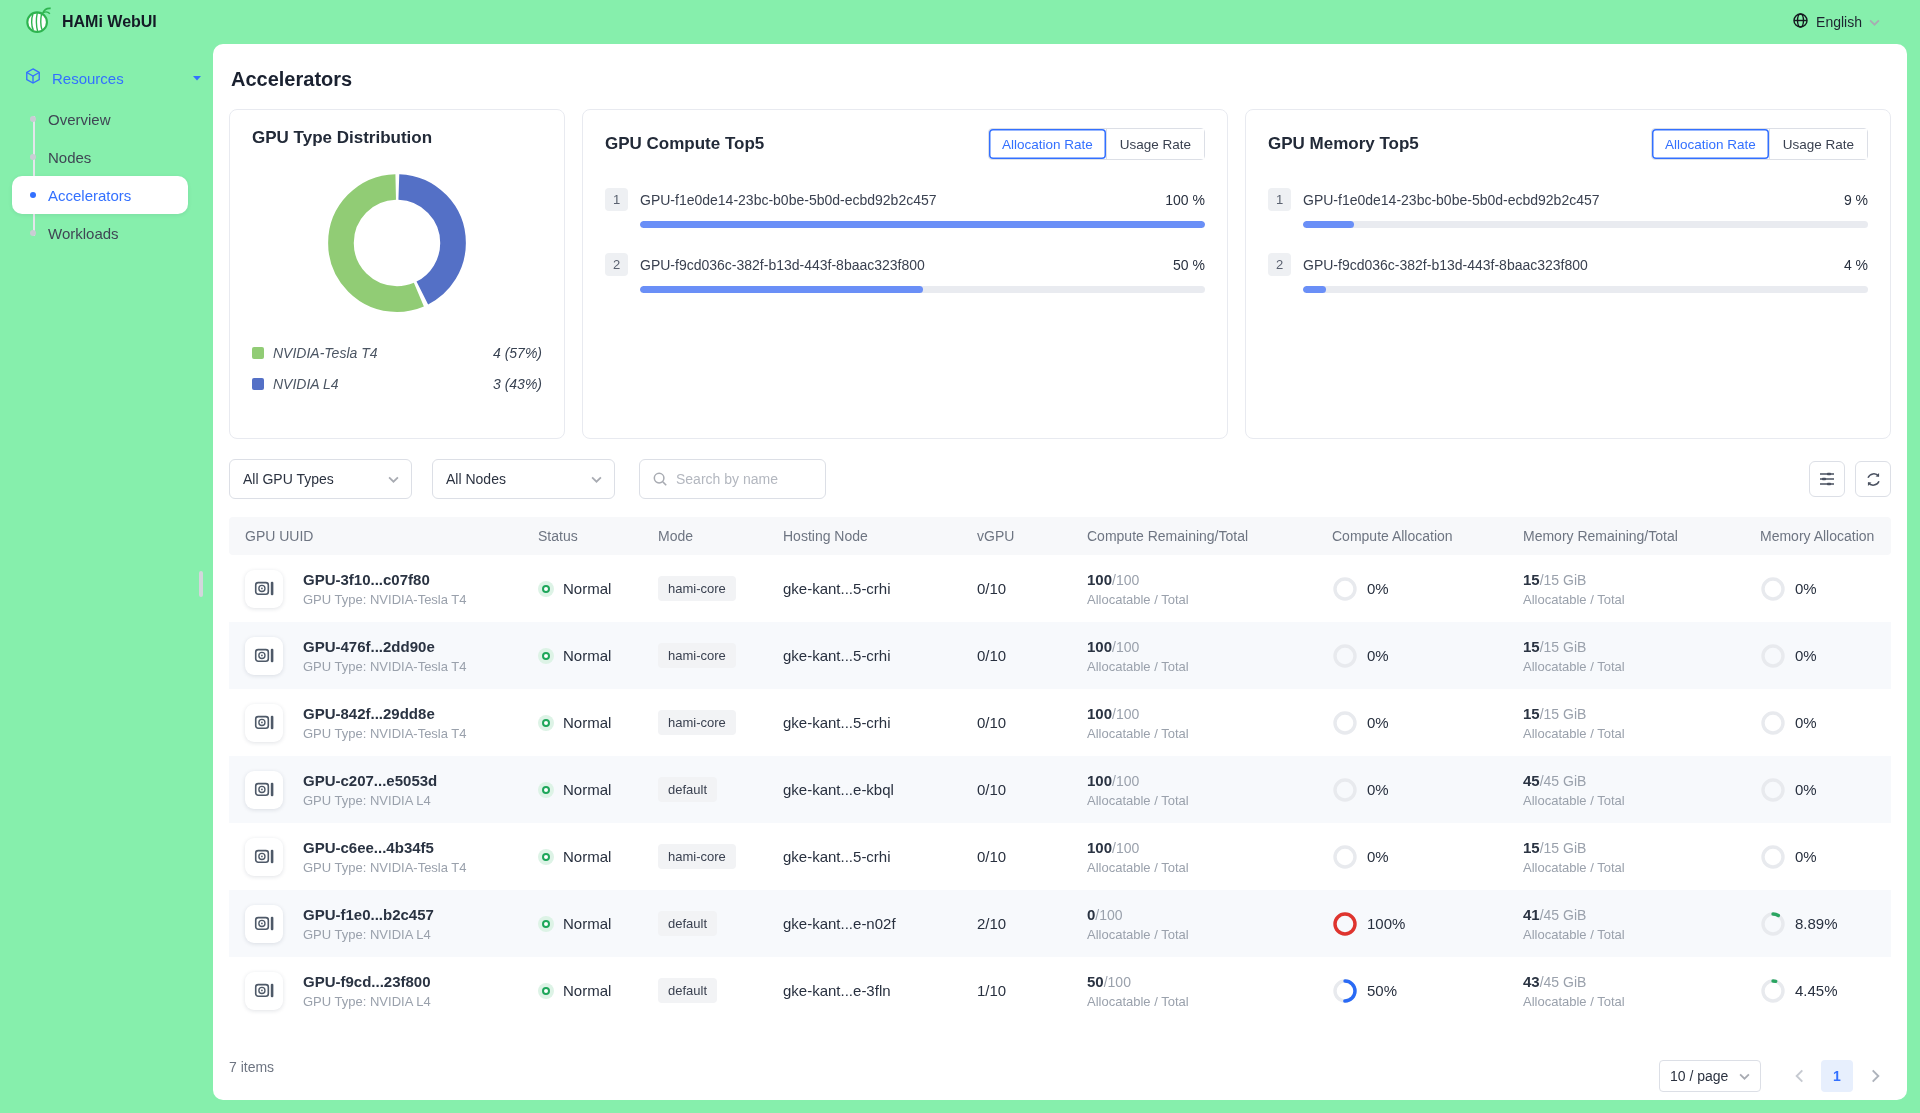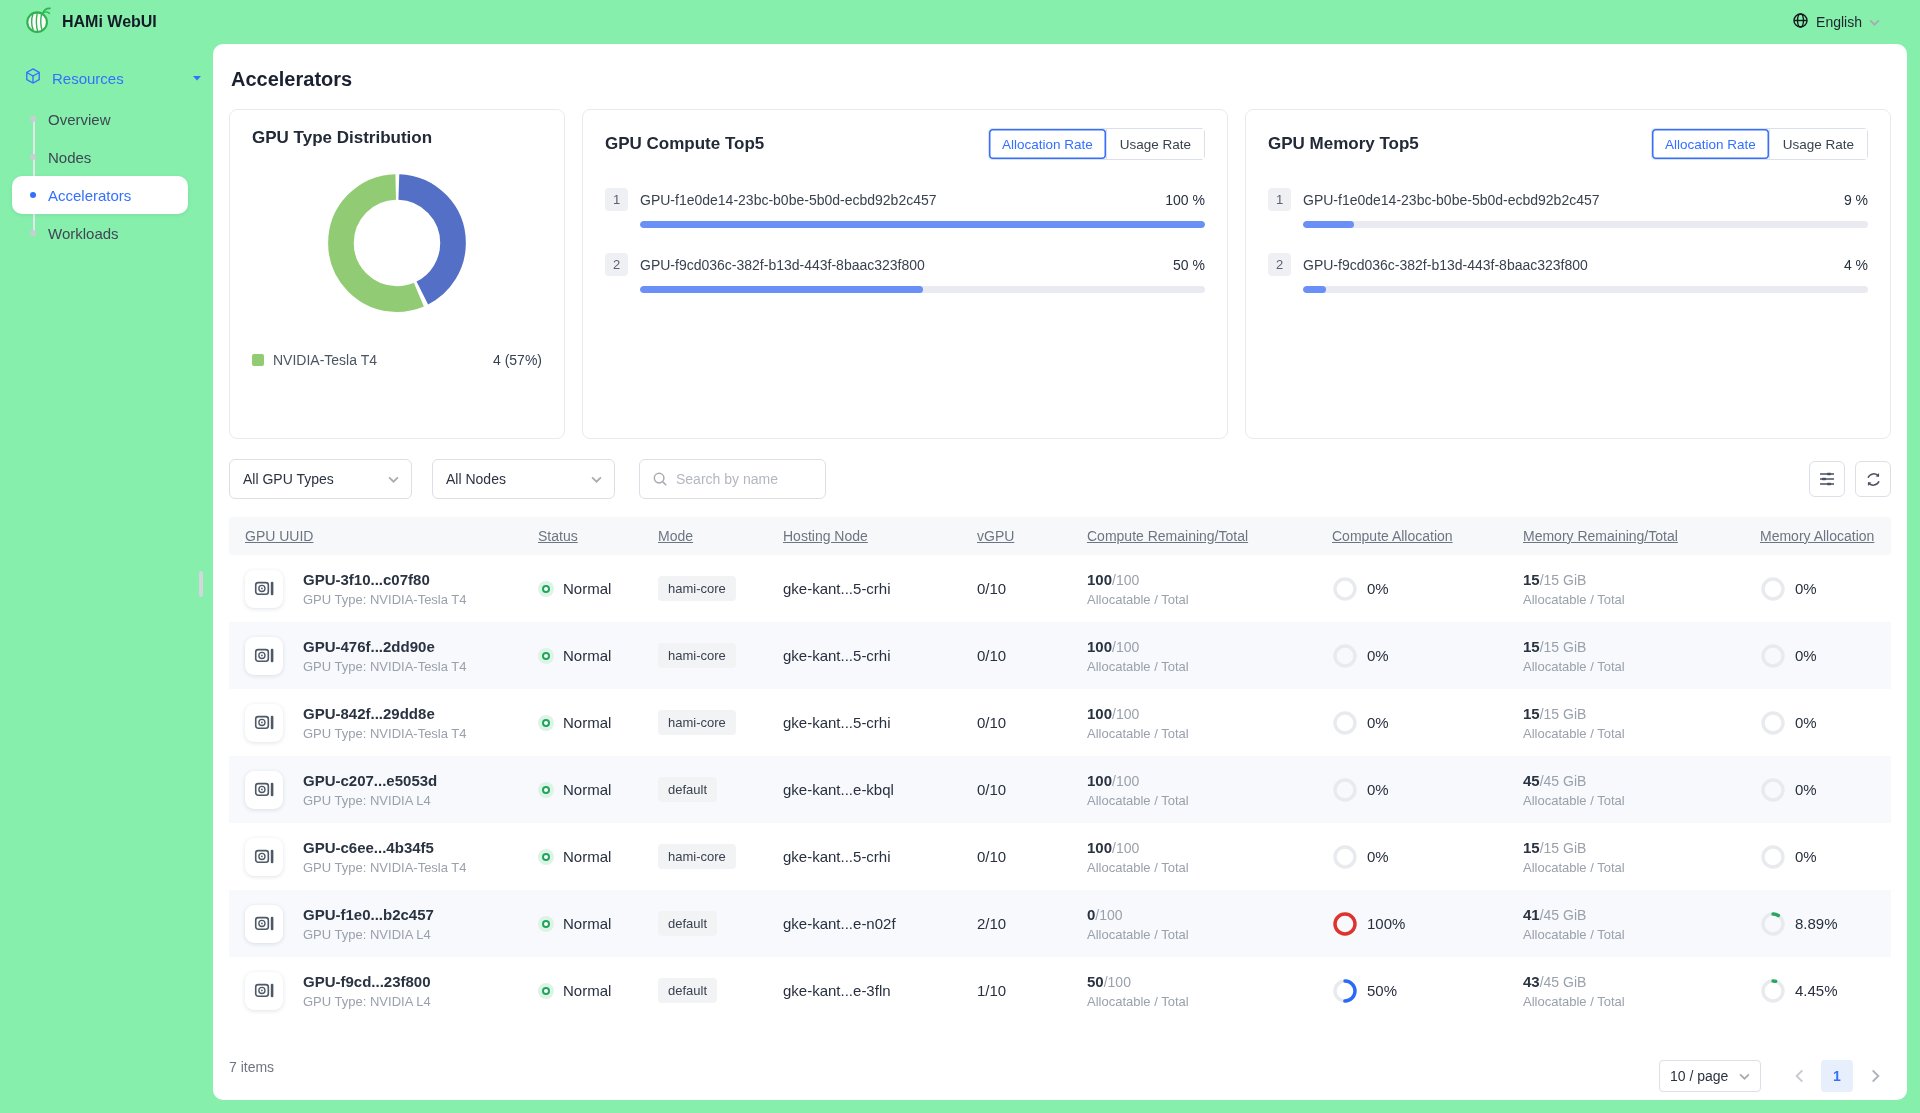--- a/index.html
+++ b/index.html
@@ -29,21 +29,21 @@
   
   .panel { flex:1; margin:0 13px 13px 0; background:#fff; border-radius:10px; padding:0 16px; overflow:hidden; }
   .page-title { margin:24px 0 0 2px; font-size:20px; font-weight:700; color:#1a2130; }
 
   
   .cards { display:flex; gap:17px; margin-top:18px; height:330px; }
   .card { background:#fff; border:1px solid #e8eaf0; border-radius:8px; padding:18px 22px; }
   .card-title { font-size:17px; font-weight:600; color:#222a38; }
   .card-dist { width:336px; flex:0 0 336px; display:flex; flex-direction:column; }
   .donut-wrap { height:178px; margin-top:6px; display:flex; align-items:center; justify-content:center; }
-  .legend { margin-top:12px; }
+  .legend { margin-top:5px;font-style:italic; }
   .legend-row { display:flex; align-items:center; height:31px; cursor:pointer; }
   .legend-sq { width:12px; height:12px; border-radius:2px; margin-right:9px; }
   .legend-label { flex:1; font-size:14px; color:#4b5563; }
   .legend-value { font-size:14px; color:#374151; }
 
   .card-top5 { flex:1 1 0; }
   .card-head { display:flex; align-items:center; justify-content:space-between; }
   .seg { display:flex; border:1px solid #dcdfe6; border-radius:4px; background:#fff; }
   .seg-btn { height:30px; padding:0 13px; display:flex; align-items:center; font-size:13.5px; color:#3a4150; background:#fff; border:none; cursor:pointer; font-family:inherit; }
   .seg-btn + .seg-btn { border-left:1px solid #dcdfe6; }
@@ -65,21 +65,21 @@
   .search input { border:none; outline:none; width:130px; font-size:14px; font-family:inherit; color:#2b3240; }
   .search input::placeholder { color:#b3b7bf; }
   .spacer { flex:1; }
   .icon-btn { width:36px; height:36px; border:1px solid #dcdfe6; border-radius:6px; background:#fff; display:flex; align-items:center; justify-content:center; cursor:pointer; }
   .icon-btn + .icon-btn { margin-left:10px; }
 
   
   .table { margin-top:18px; }
   .thead, .trow { display:grid; grid-template-columns:293px 120px 125px 194px 110px 245px 191px 237px 1fr; align-items:center; }
   .thead { height:38px; background:#f7f8fa; border-radius:4px; }
-  .th { font-size:14px; color:#6e7582; padding-left:16px; white-space:nowrap;text-decoration:underline; }
+  .th { font-size:14px; color:#6e7582; padding-left:16px; white-space:nowrap; }
   .trow { height:67px; }
   .tbody > div:nth-of-type(even) { background:#f7f9fc; }
   .cell { padding-left:16px; font-size:15px; color:#28303f; }
   .c-uuid { display:flex; align-items:center; gap:20px; }
   .gpu-ic { width:38px; height:38px; border-radius:9px; background:#fff; box-shadow:0 1px 4px rgba(25,35,60,.13); display:flex; align-items:center; justify-content:center; flex:0 0 38px; }
   .uuid { display:block; font-size:15px; font-weight:600; color:#2a3342; }
   .gtype { display:block; font-size:13px; color:#9aa1ac; margin-top:4px; }
   .c-status { display:flex; align-items:center; gap:9px; }
   .sdot { width:16px; height:16px; border-radius:50%; background:#ddf3e6; display:flex; align-items:center; justify-content:center; }
   .sdot .in { width:8px; height:8px; border-radius:50%; background:#fff; border:2.2px solid #1ea65a; }
@@ -180,20 +180,25 @@
             <svg width="152" height="152" viewBox="0 0 160 160">
                 <circle cx="80" cy="80" r="59" fill="none" stroke="#5470c6" stroke-width="27" stroke-dasharray="155.4044112431461 370.7079331235956" stroke-dashoffset="-2" transform="rotate(-90 80 80)"></circle>
                 <circle cx="80" cy="80" r="59" fill="none" stroke="#91cc75" stroke-width="27" stroke-dasharray="207.30352188044947 370.7079331235956" stroke-dashoffset="-161.4044112431461" transform="rotate(-90 80 80)"></circle>
               </svg>
           </div>
           <div class="legend">
             <div class="legend-row">
               <span class="legend-sq" style="background:#91cc75"></span>
               <span class="legend-label">NVIDIA-Tesla T4</span>
               <span class="legend-value">4 (57%)</span>
+            </div>
+            <div class="legend-row">
+              <span class="legend-sq" style="background:#5470c6"></span>
+              <span class="legend-label">NVIDIA L4</span>
+              <span class="legend-value">3 (43%)</span>
             </div>
           </div>
         </div>
 
         <div class="card card-top5">
           <div class="card-head">
             <div class="card-title">GPU Compute Top5</div>
             <div class="seg">
               <button class="seg-btn active">Allocation Rate</button>
               <button class="seg-btn">Usage Rate</button>

